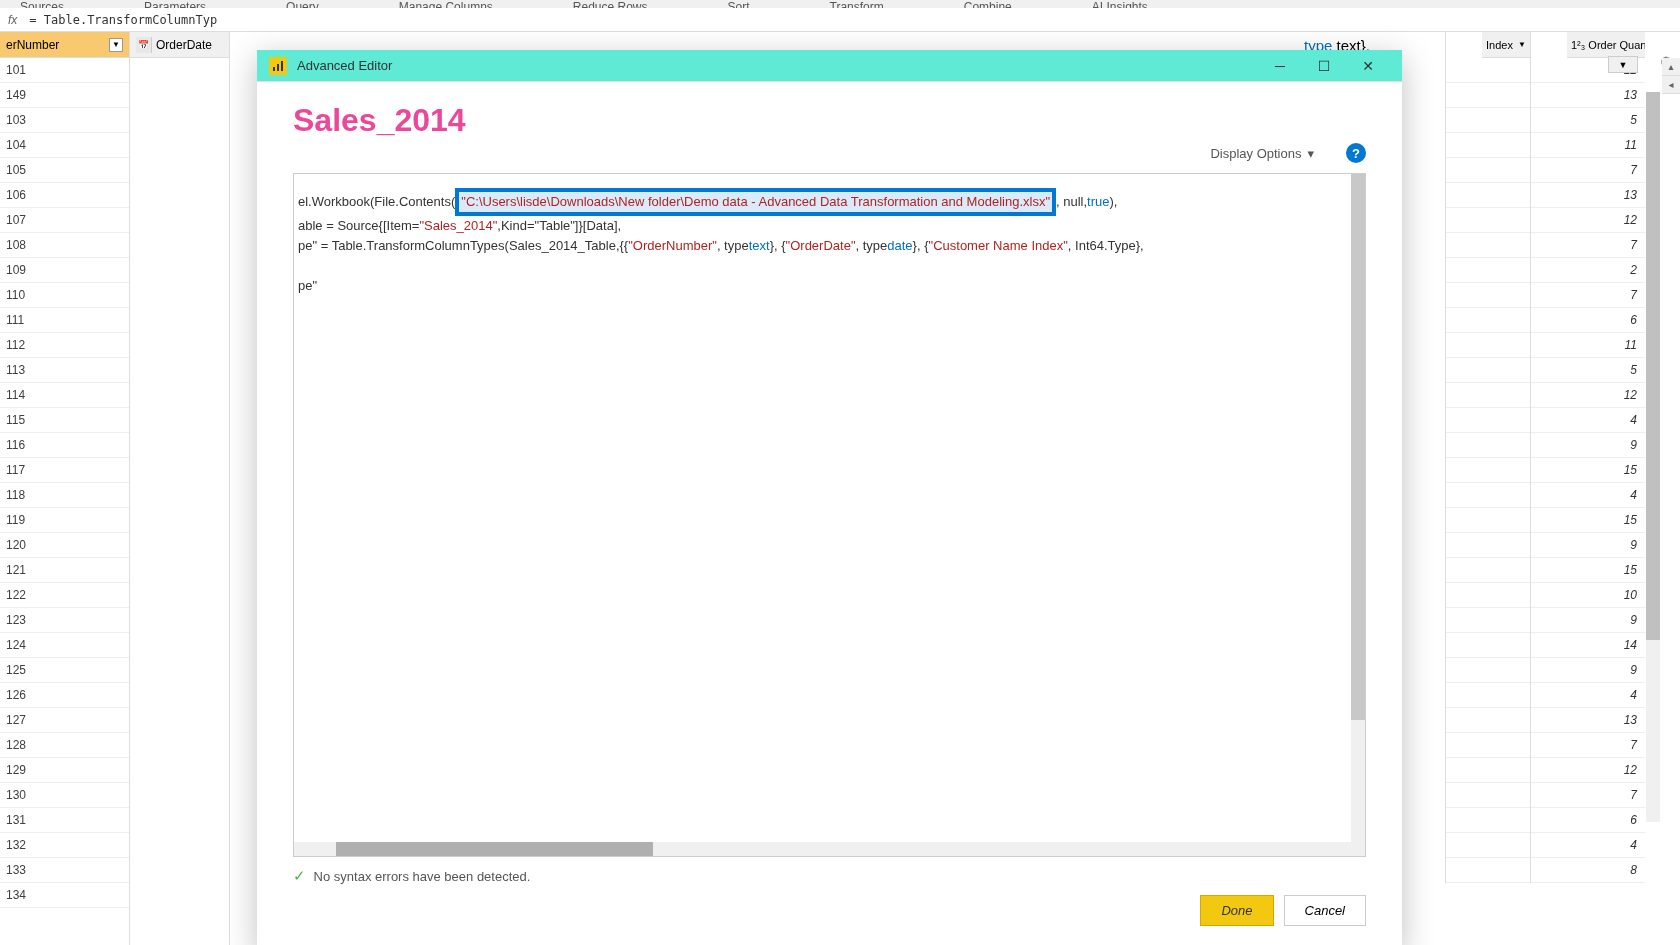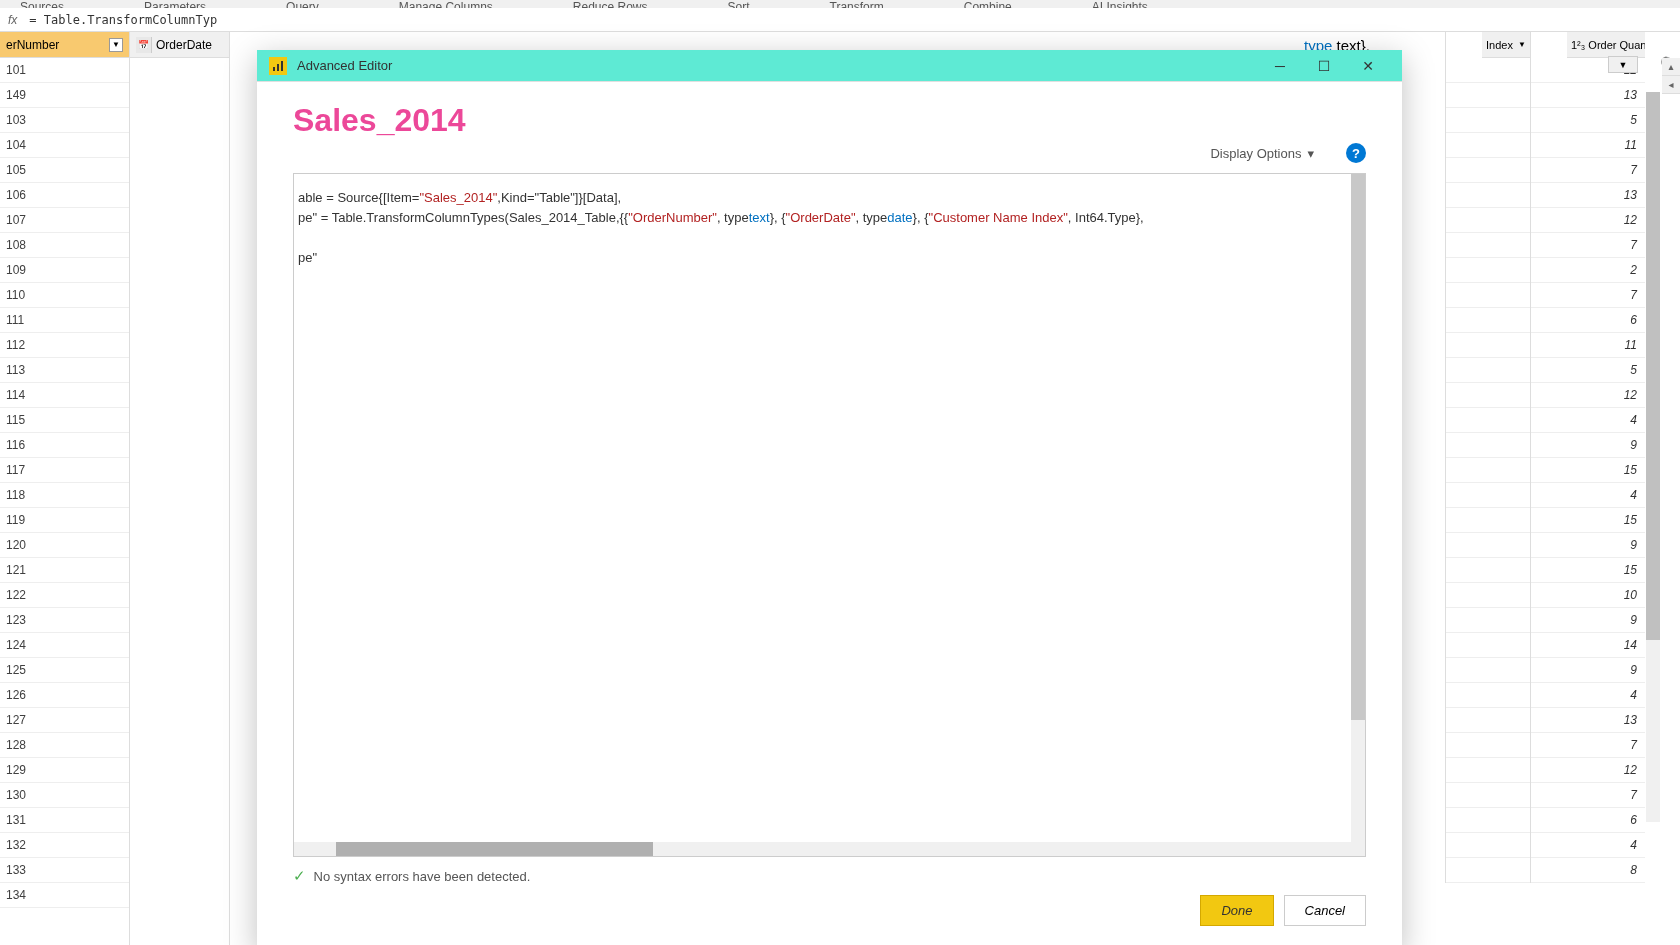--- a/index.html
+++ b/index.html
@@ -284,20 +284,27 @@
         <div class="display-options">
           <span>Display Options</span>
           <span>▾</span>
         </div>
         <div class="help-icon">?</div>
       </div>
 
       <div class="code-editor">
         <div class="code-content">
           <div class="code-line">
+            <span class="code-default">el.Workbook(File.Contents(</span>
+            <span class="highlight-box str">"C:\Users\lisde\Downloads\New folder\Demo data - Advanced Data Transformation and Modeling.xlsx"</span>
+            <span class="code-default">, null, </span>
+            <span class="kw">true</span>
+            <span class="code-default">),</span>
+          </div>
+          <div class="code-line">
             <span class="code-default">able = Source{[Item=</span>
             <span class="str">"Sales_2014"</span>
             <span class="code-default">,Kind="Table"]}[Data],</span>
           </div>
           <div class="code-line">
             <span class="code-default">pe" = Table.TransformColumnTypes(Sales_2014_Table,{{</span>
             <span class="str">"OrderNumber"</span>
             <span class="code-default">, type </span>
             <span class="kw">text</span>
             <span class="code-default">}, {</span>

